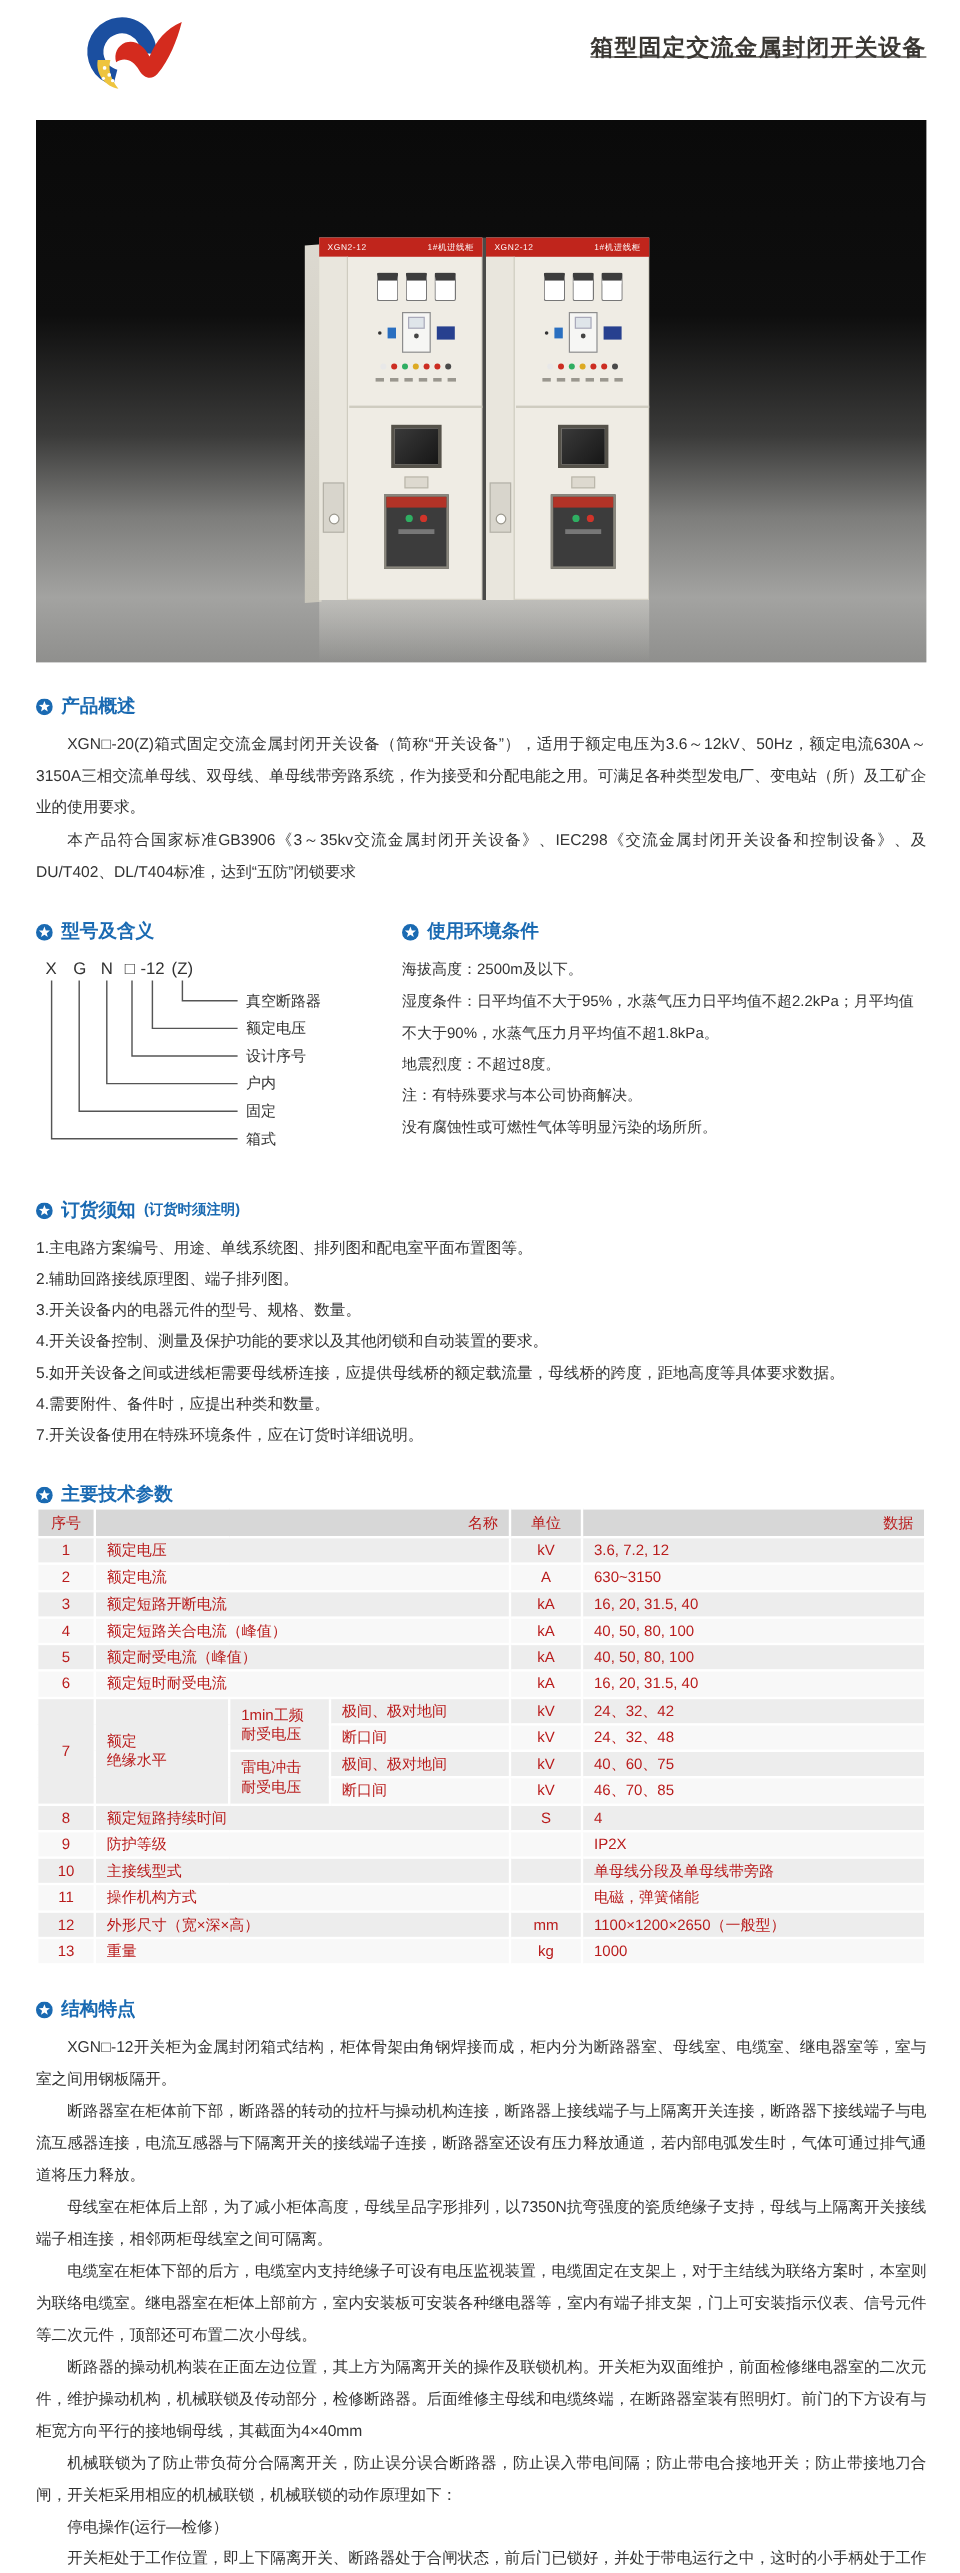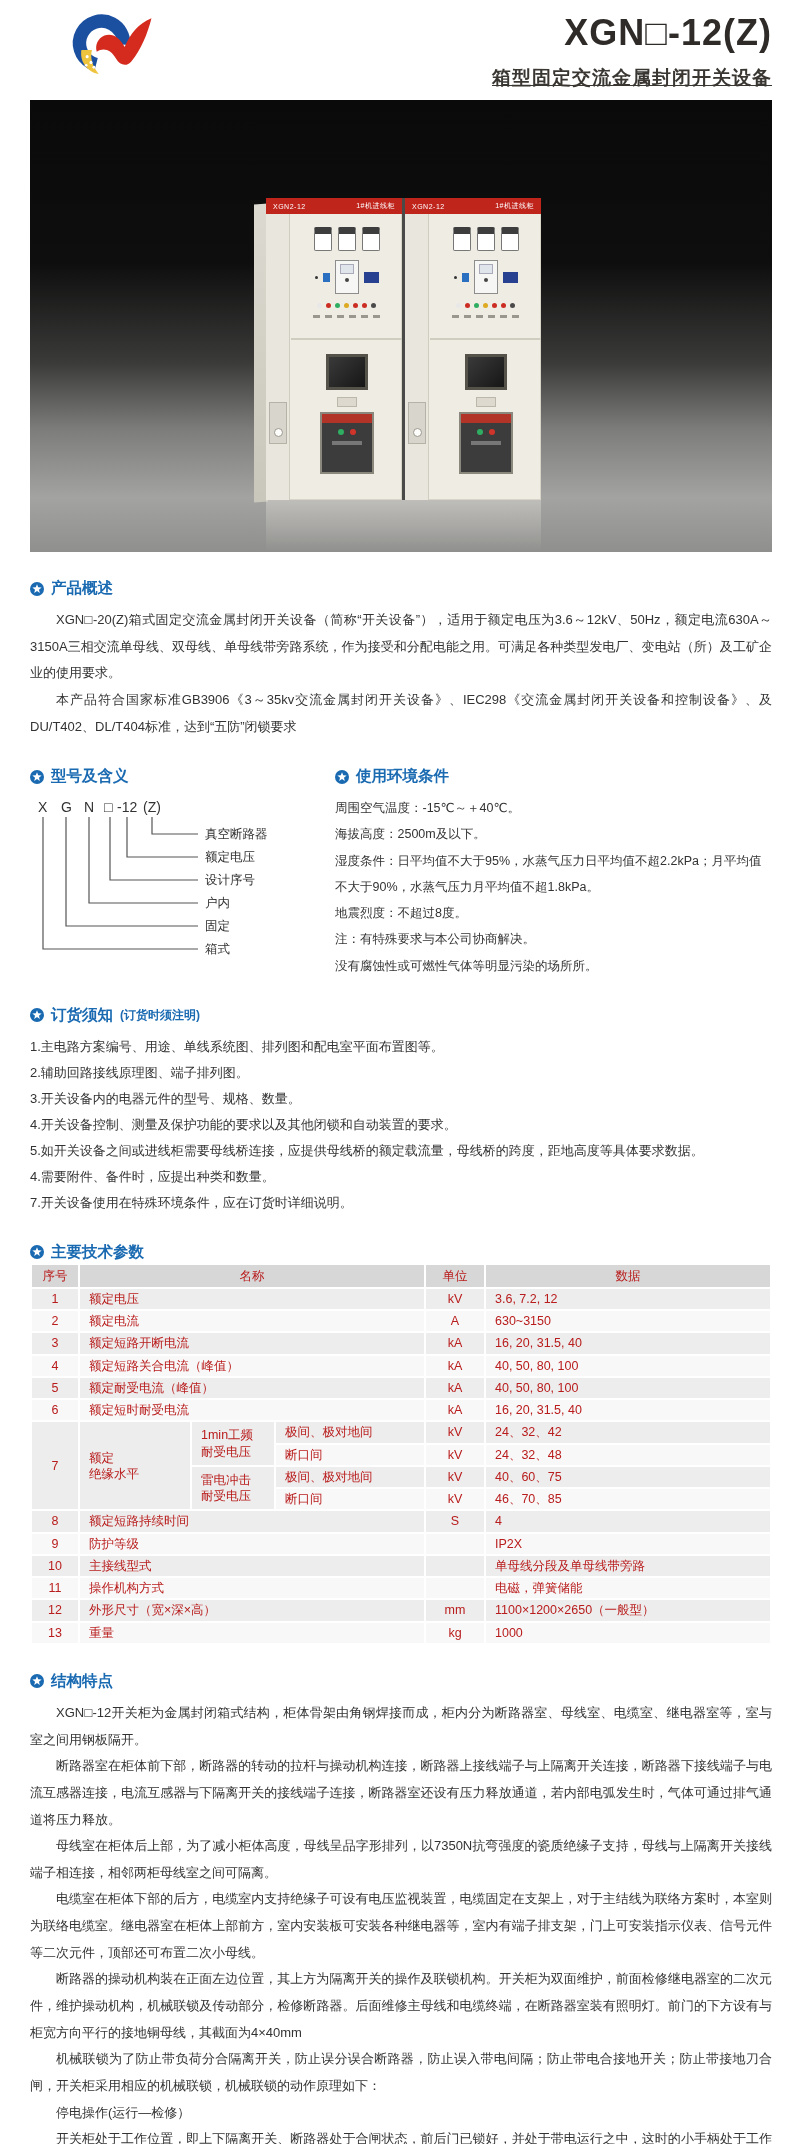--- a/index.html
+++ b/index.html
@@ -76,21 +76,21 @@
 
   .twocol { display:flex; margin-top:0; }
   .col-l { width:305px; }
   .col-r { flex:1; }
   .env-line { font-size:12.5px; line-height:2.1; color:#333; }
   .order-item { font-size:13px; line-height:2.0; color:#333; }
 
   
   table.params { border-collapse:collapse; width:742px; margin-top:0; font-size:12.5px; color:#b91c1c; }
   table.params th, table.params td { border:2px solid #fff; padding:2px 9px; line-height:1.3; height:20px; }
-  table.params th { background:#d7d7d7; font-weight:normal; text-align:center; height:24px; }
+  table.params th { background:#d7d7d7; font-weight:normal; text-align:right; height:24px; }
   .c { text-align:center !important; }
   tr.odd td { background:#ededed; }
   tr.even td { background:#f8f8f8; }
   td.merge { background:#ededed !important; vertical-align:middle; }
   .blk { display:block; }
 
   .struct p { margin:0; }
 </style>
 </head>
 <body>
@@ -110,21 +110,20 @@
       </svg>
       <div class="logo-text">
         <div class="logo-l1">GUANG</div>
         <div class="logo-l2">
           <span class="b">CHENG</span>
           <span class="r">DIAN KONG</span>
         </div>
       </div>
     </div>
     <div class="titleblock">
-      <div class="title">XGN□-12(Z)</div>
       <div class="subtitle">箱型固定交流金属封闭开关设备</div>
     </div>
   </div>
 
   <div class="photo">
     <div class="cab-side"></div>
     <div class="cabs">
 
       <div class="cabinet">
         <div class="cab-band">
@@ -300,21 +299,20 @@
     </div>
     <div class="col-r">
       <h2 class="sec">
         <svg width="14" height="14" viewBox="0 0 13 13">
           <circle cx="6.5" cy="6.5" r="6.5" fill="#1a6ab2"></circle>
           <path d="M6.5 2 L7.62 4.96 L10.78 5.11 L8.31 7.09 L9.14 10.14 L6.5 8.4 L3.86 10.14 L4.69 7.09 L2.22 5.11 L5.38 4.96 Z" fill="#fff"></path>
         </svg>
         <span>使用环境条件</span>
       </h2>
       <div class="block">
-        <div class="env-line">周围空气温度：-15℃～＋40℃。</div>
         <div class="env-line">海拔高度：2500m及以下。</div>
         <div class="env-line">湿度条件：日平均值不大于95%，水蒸气压力日平均值不超2.2kPa；月平均值不大于90%，水蒸气压力月平均值不超1.8kPa。</div>
         <div class="env-line">地震烈度：不超过8度。</div>
         <div class="env-line">注：有特殊要求与本公司协商解决。</div>
         <div class="env-line">没有腐蚀性或可燃性气体等明显污染的场所所。</div>
       </div>
     </div>
   </div>
 
   <h2 class="sec">

